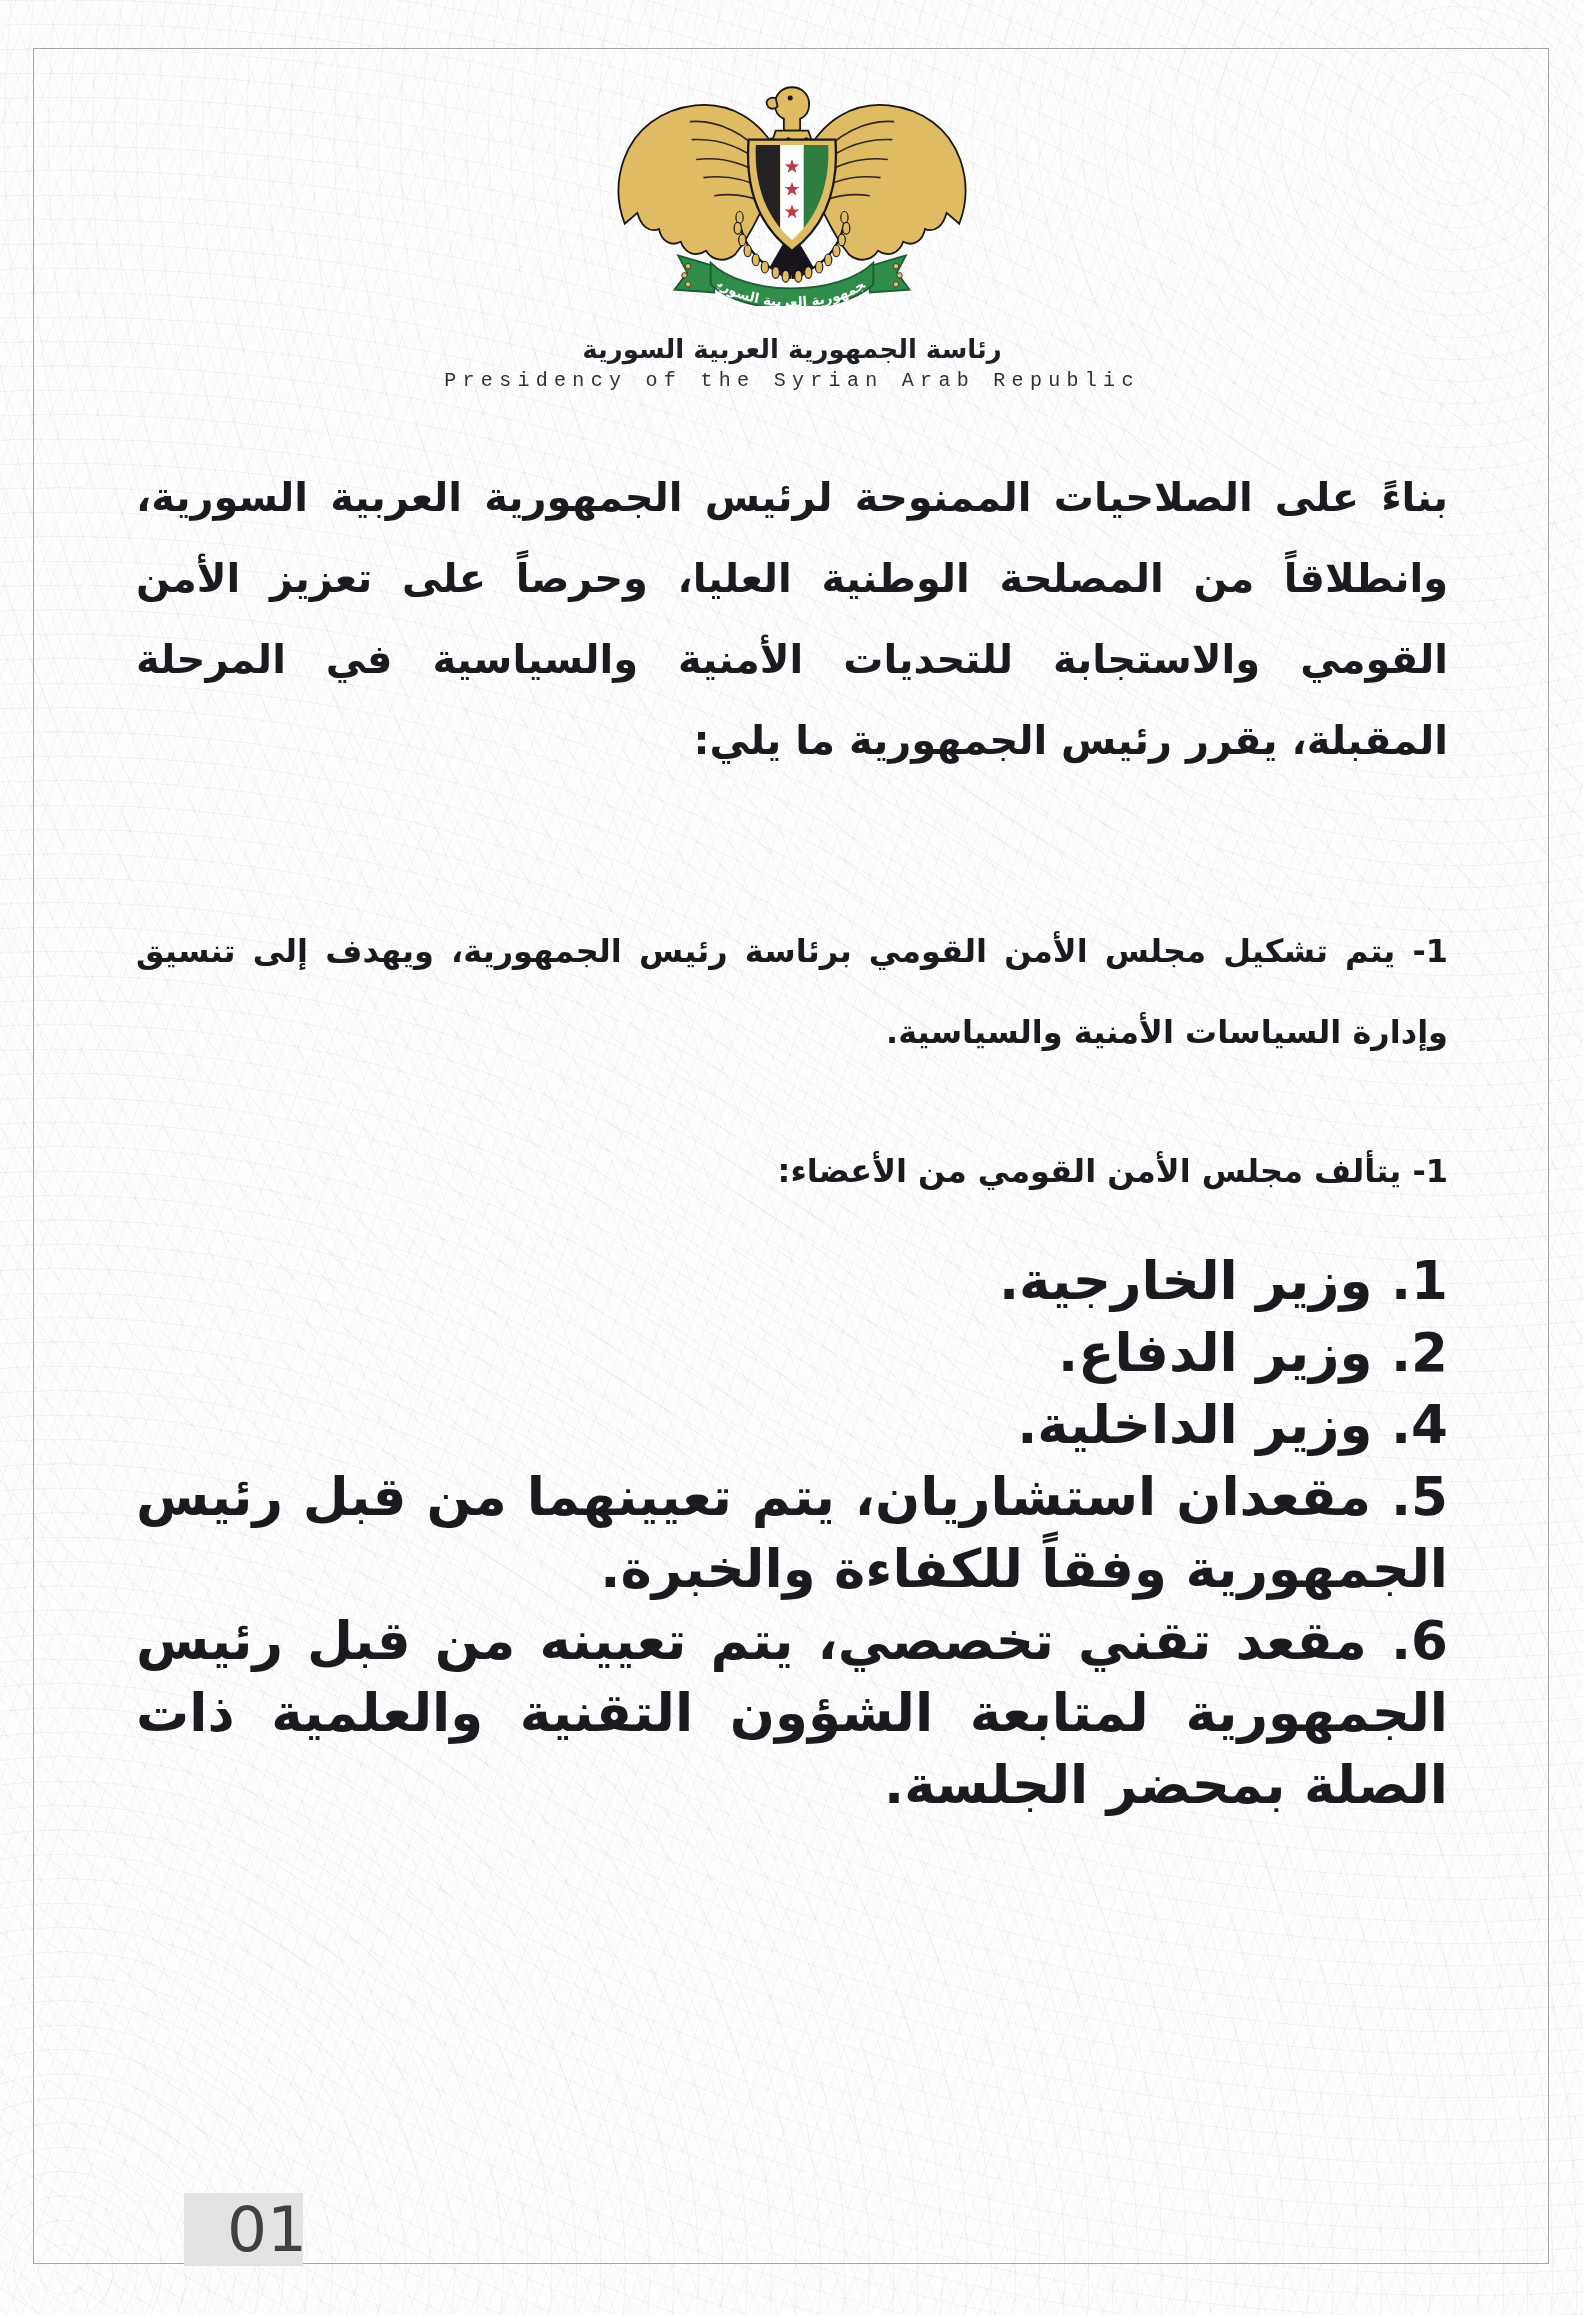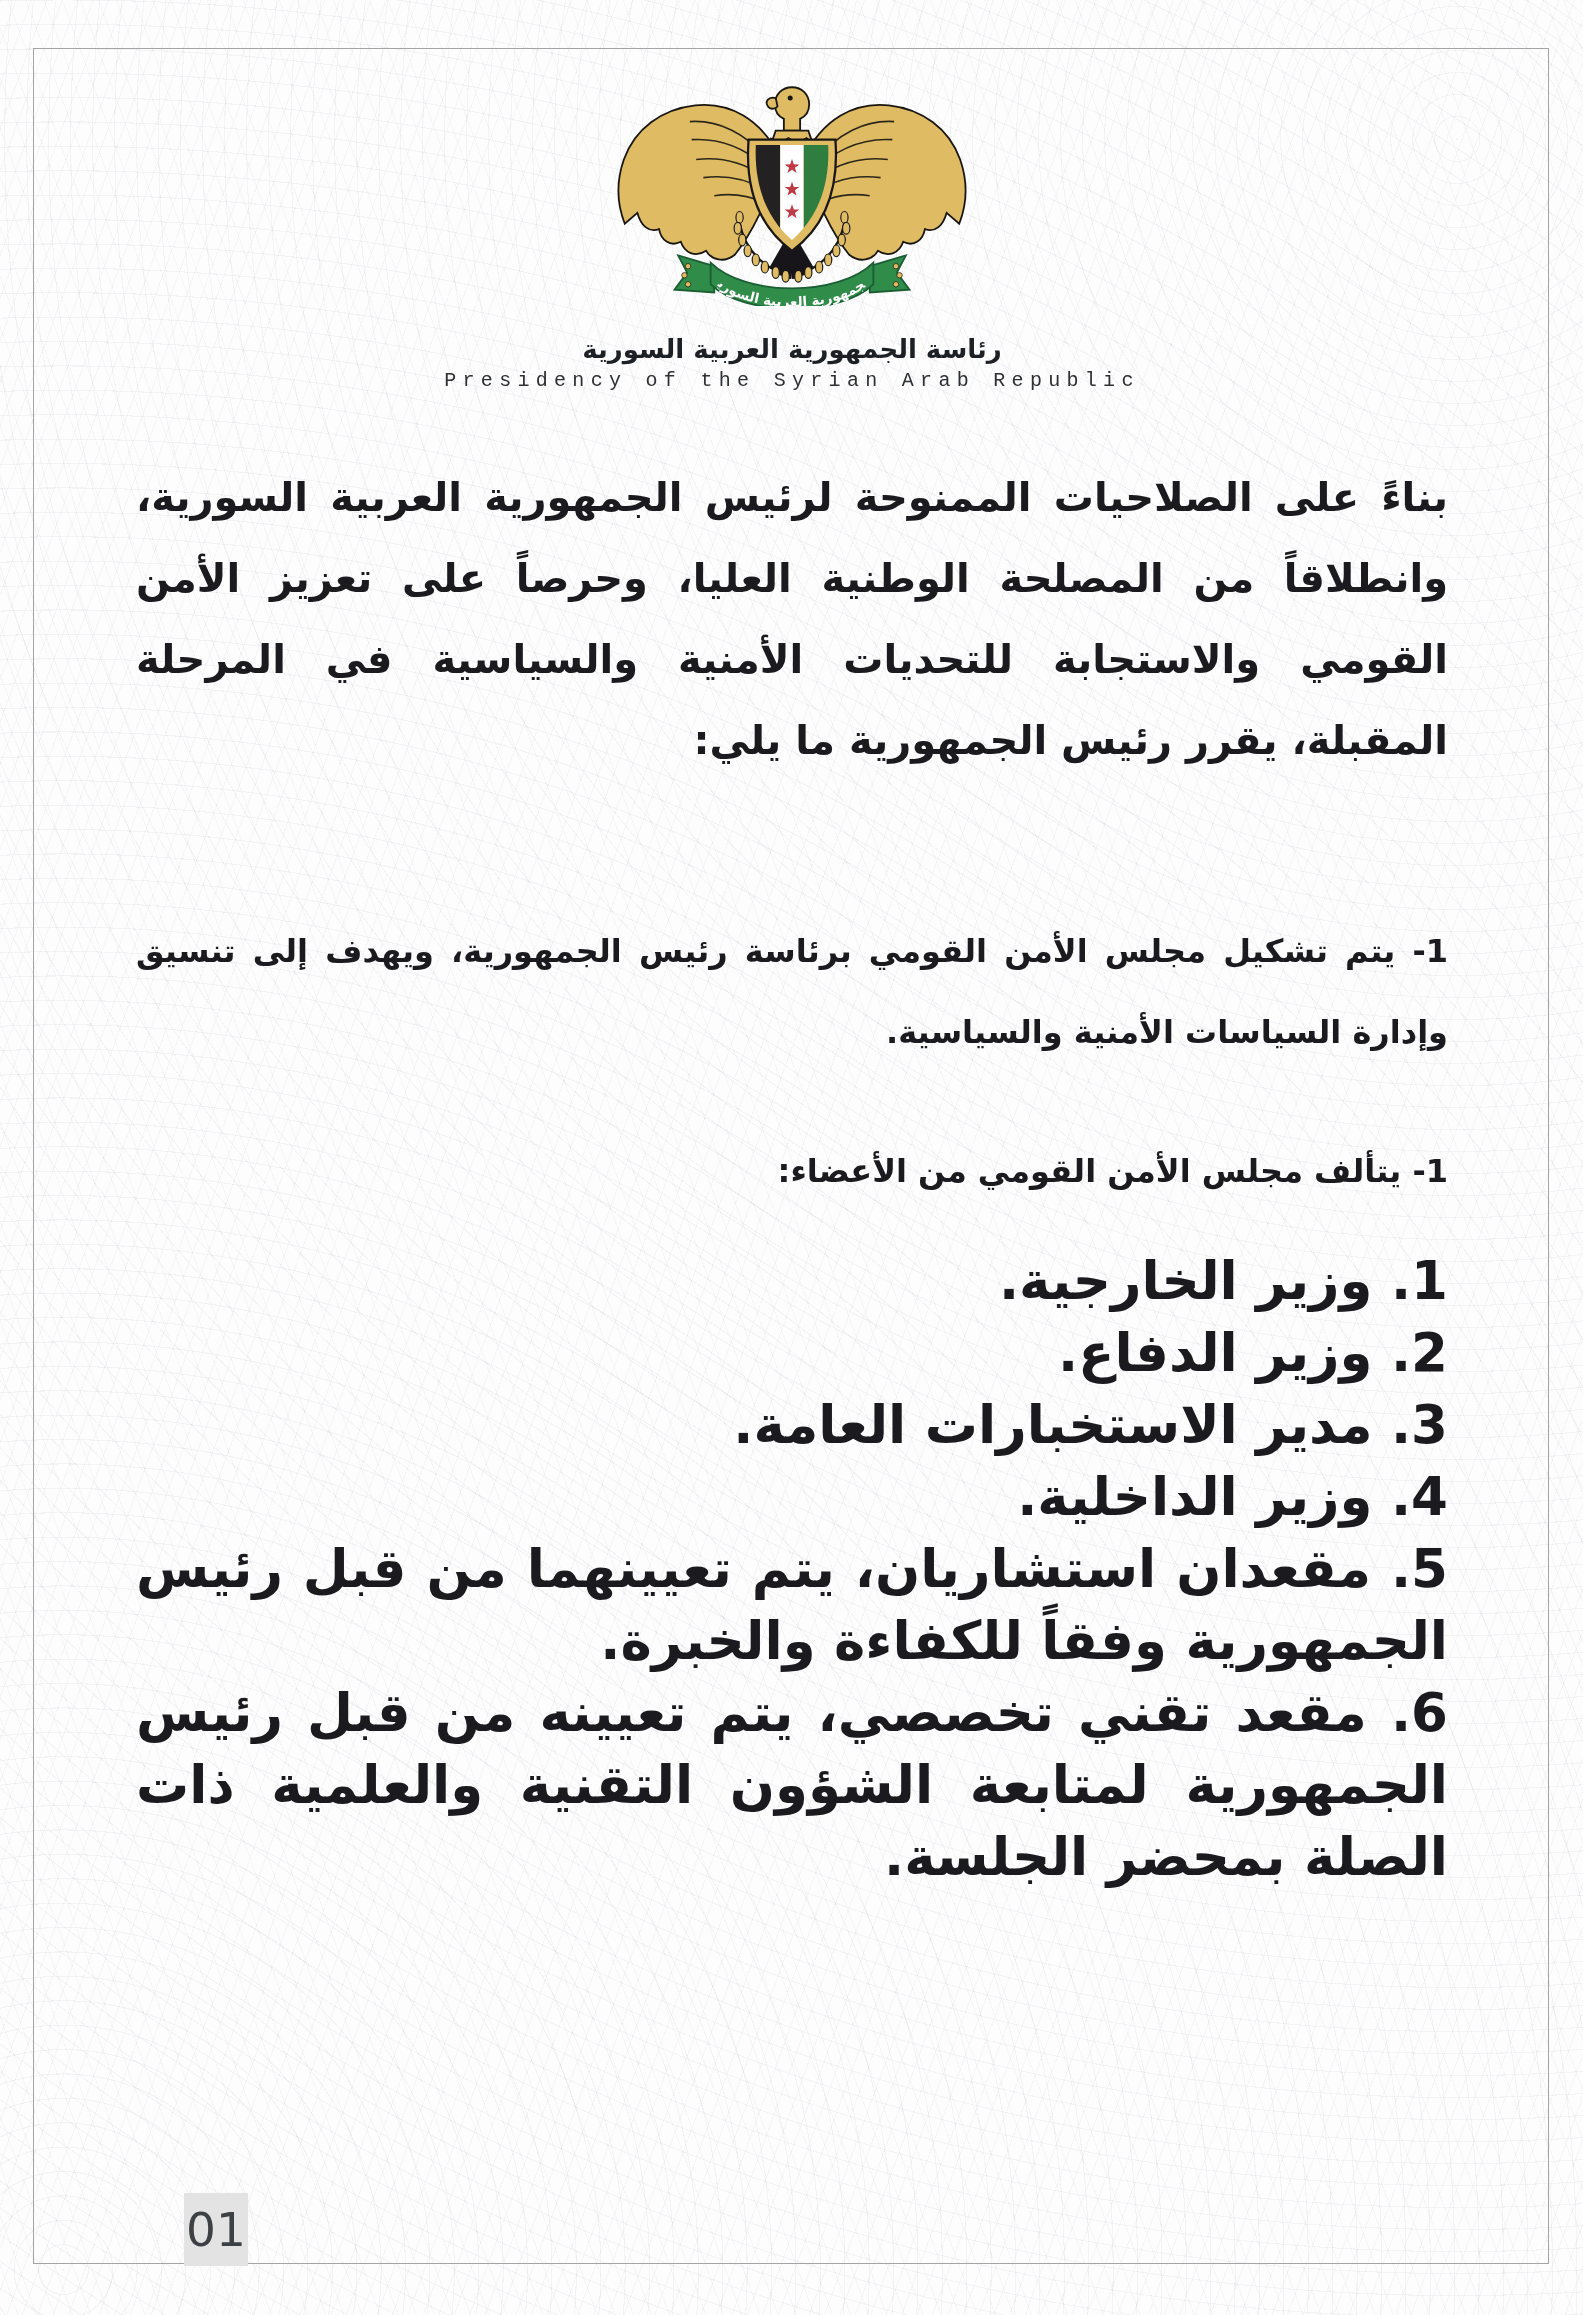--- a/index.html
+++ b/index.html
@@ -24,23 +24,23 @@
   .org-en{margin-top:5px;text-align:center;font-size:20px;font-weight:400;letter-spacing:6.3px;color:#2e3033;font-family:Liberation Mono, monospace;}
   .title{margin-top:63px;text-align:center;font-weight:700;font-size:54px;color:#141416;direction:rtl;}
   .title-line{line-height:101px;}
   .preamble{margin-top:65px;direction:rtl;text-align:justify;font-size:40px;font-weight:700;line-height:81px;}
   .article{direction:rtl;text-align:justify;font-size:32px;font-weight:700;line-height:81px;}
   .article-1{margin-top:130px;}
   .article-2{margin-top:58px;}
   .members{margin-top:33px;direction:rtl;font-size:53px;font-weight:700;line-height:72px;}
   .member-item{text-align:justify;}
   .page-badge{
-    position:absolute;left:184px;top:2193px;width:64px;height:73px;background:#e3e3e3;
+    position:absolute;left:184px;top:2193px;width:72px;height:73px;background:#e3e3e3;
     display:flex;align-items:center;justify-content:center;
-    font-size:47px;color:#3d4144;z-index:2;font-weight:400;
+    font-size:63px;color:#3d4144;z-index:2;font-weight:400;padding-left:47px;
   }
 </style>
 </head>
 <body>
 
 <div class="page">
   <div class="frame"></div>
 
   <div class="content">
 
@@ -146,21 +146,20 @@
 
 
     <p class="preamble">بناءً على الصلاحيات الممنوحة لرئيس الجمهورية العربية السورية، وانطلاقاً من المصلحة الوطنية العليا، وحرصاً على تعزيز الأمن القومي والاستجابة للتحديات الأمنية والسياسية في المرحلة المقبلة، يقرر رئيس الجمهورية ما يلي:</p>
 
     <p class="article article-1">1- يتم تشكيل مجلس الأمن القومي برئاسة رئيس الجمهورية، ويهدف إلى تنسيق وإدارة السياسات الأمنية والسياسية.</p>
     <p class="article article-2">1- يتألف مجلس الأمن القومي من الأعضاء:</p>
 
     <div class="members">
         <div class="member-item">1. وزير الخارجية.</div>
         <div class="member-item">2. وزير الدفاع.</div>
-        <div class="member-item">3. مدير الاستخبارات العامة.</div>
         <div class="member-item">4. وزير الداخلية.</div>
         <div class="member-item">5. مقعدان استشاريان، يتم تعيينهما من قبل رئيس الجمهورية وفقاً للكفاءة والخبرة.</div>
         <div class="member-item">6. مقعد تقني تخصصي، يتم تعيينه من قبل رئيس الجمهورية لمتابعة الشؤون التقنية والعلمية ذات الصلة بمحضر الجلسة.</div>
       </div>
   </div>
 
   <div class="page-badge">
     <span>01</span>
   </div>
 </div>

